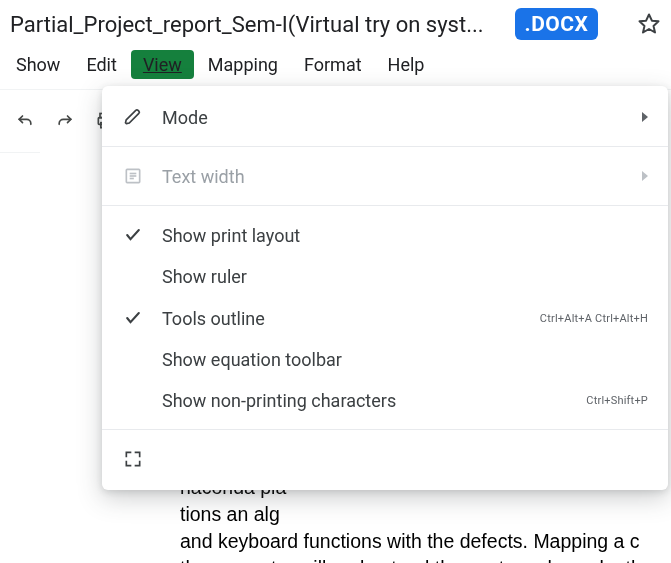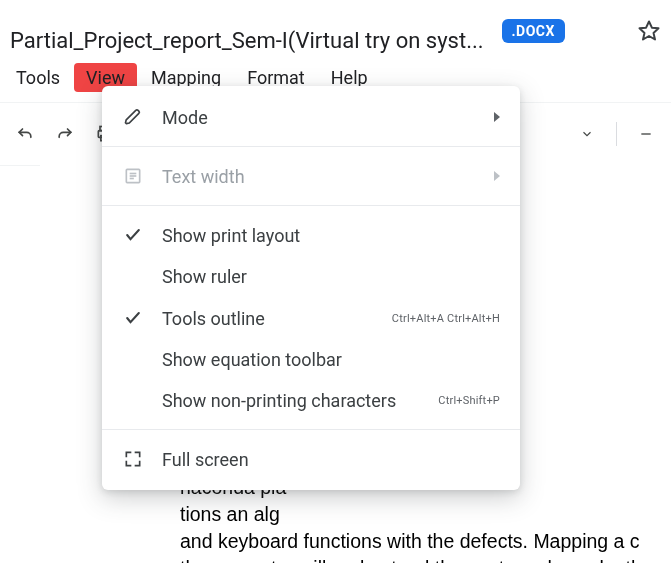--- a/index.html
+++ b/index.html
@@ -20,51 +20,51 @@
     gap: 10px;
   }
   .doc-title {
     font-size: 22px;
     color: #202124;
     white-space: nowrap;
     overflow: hidden;
     text-overflow: ellipsis;
     flex: 0 1 auto;
     max-width: 510px;
-    margin-top: 20px;
   }
   .docx-badge {
     background: #1a73e8;
     color: #fff;
-    font-size: 14px;
+    font-size: 21px;
     font-weight: 700;
     letter-spacing: .5px;
     padding: 4px 10px;
     border-radius: 6px;
-    margin-left: 8px;
+    margin-left: 21px;
   }
   .star-icon {
     margin-left: auto;
     width: 24px; height: 24px;
     color: #202124;
   }
   .menubar {
     display: flex;
     gap: 2px;
     padding: 6px 4px 10px 4px;
     font-size: 18px;
     color: #202124;
   }
   .menu-item {
     padding: 4px 12px;
     border-radius: 4px;
     cursor: pointer;
   }
   .menu-item.active {
-    background: #ef4444;
+    background: #15803d;
+    text-decoration: underline;
   }
   .toolbar {
     display: flex;
     align-items: center;
     gap: 6px;
     padding: 14px 8px;
     border-top: 1px solid #f1f3f4;
     border-bottom: 1px solid #f1f3f4;
     color: #444746;
   }
@@ -95,21 +95,21 @@
     text-align: justify;
     padding-left: 140px;
     padding-right: 0;
     white-space: pre-line;
   }
   
   .dropdown {
     position: absolute;
     top: 86px;
     left: 102px;
-    width: 418px;
+    width: 566px;
     background: #fff;
     border-radius: 6px;
     box-shadow: 0 2px 6px rgba(60,64,67,.15), 0 8px 24px rgba(60,64,67,.25);
     padding: 10px 0;
     z-index: 10;
   }
   .dd-item {
     display: flex;
     align-items: center;
     padding: 10px 20px;
@@ -157,21 +157,22 @@
   <div class="doc-title">Partial_Project_report_Sem-I(Virtual try on syst...</div>
   <div class="docx-badge">.DOCX</div>
   <span class="star-icon">
     <svg viewBox="0 0 24 24" width="24" height="24" fill="none" stroke="#3c4043" stroke-width="2" stroke-linejoin="round">
       <path d="M12 2.5l2.9 6.2 6.6.6-5 4.6 1.5 6.6L12 17l-6 3.5 1.5-6.6-5-4.6 6.6-.6z"></path>
     </svg>
   </span>
 </div>
 
 <div class="menubar">
-  <div class="menu-item">Tools</div>
+  <div class="menu-item">Show</div>
+  <div class="menu-item">Edit</div>
   <div class="menu-item active">View</div>
   <div class="menu-item">Mapping</div>
   <div class="menu-item">Format</div>
   <div class="menu-item">Help</div>
 </div>
 
 <div class="toolbar">
   <div class="tool-btn">
     <svg viewBox="0 0 24 24" width="20" height="20" fill="none" stroke="#444746" stroke-width="2" stroke-linecap="round">
         <path d="M9 14l-4-4 4-4"></path>
@@ -288,15 +289,14 @@
 
   <div class="dd-item">
     <span class="dd-icon">
       <svg viewBox="0 0 24 24" width="20" height="20" fill="none" stroke="#3c4043" stroke-width="2" stroke-linecap="square">
           <path d="M4 9V4h5"></path>
           <path d="M20 9V4h-5"></path>
           <path d="M4 15v5h5"></path>
           <path d="M20 15v5h-5"></path>
         </svg>
     </span>
-    <span class="dd-label">Full screen</span>
   </div>
 </div>
 
 </body></html>

